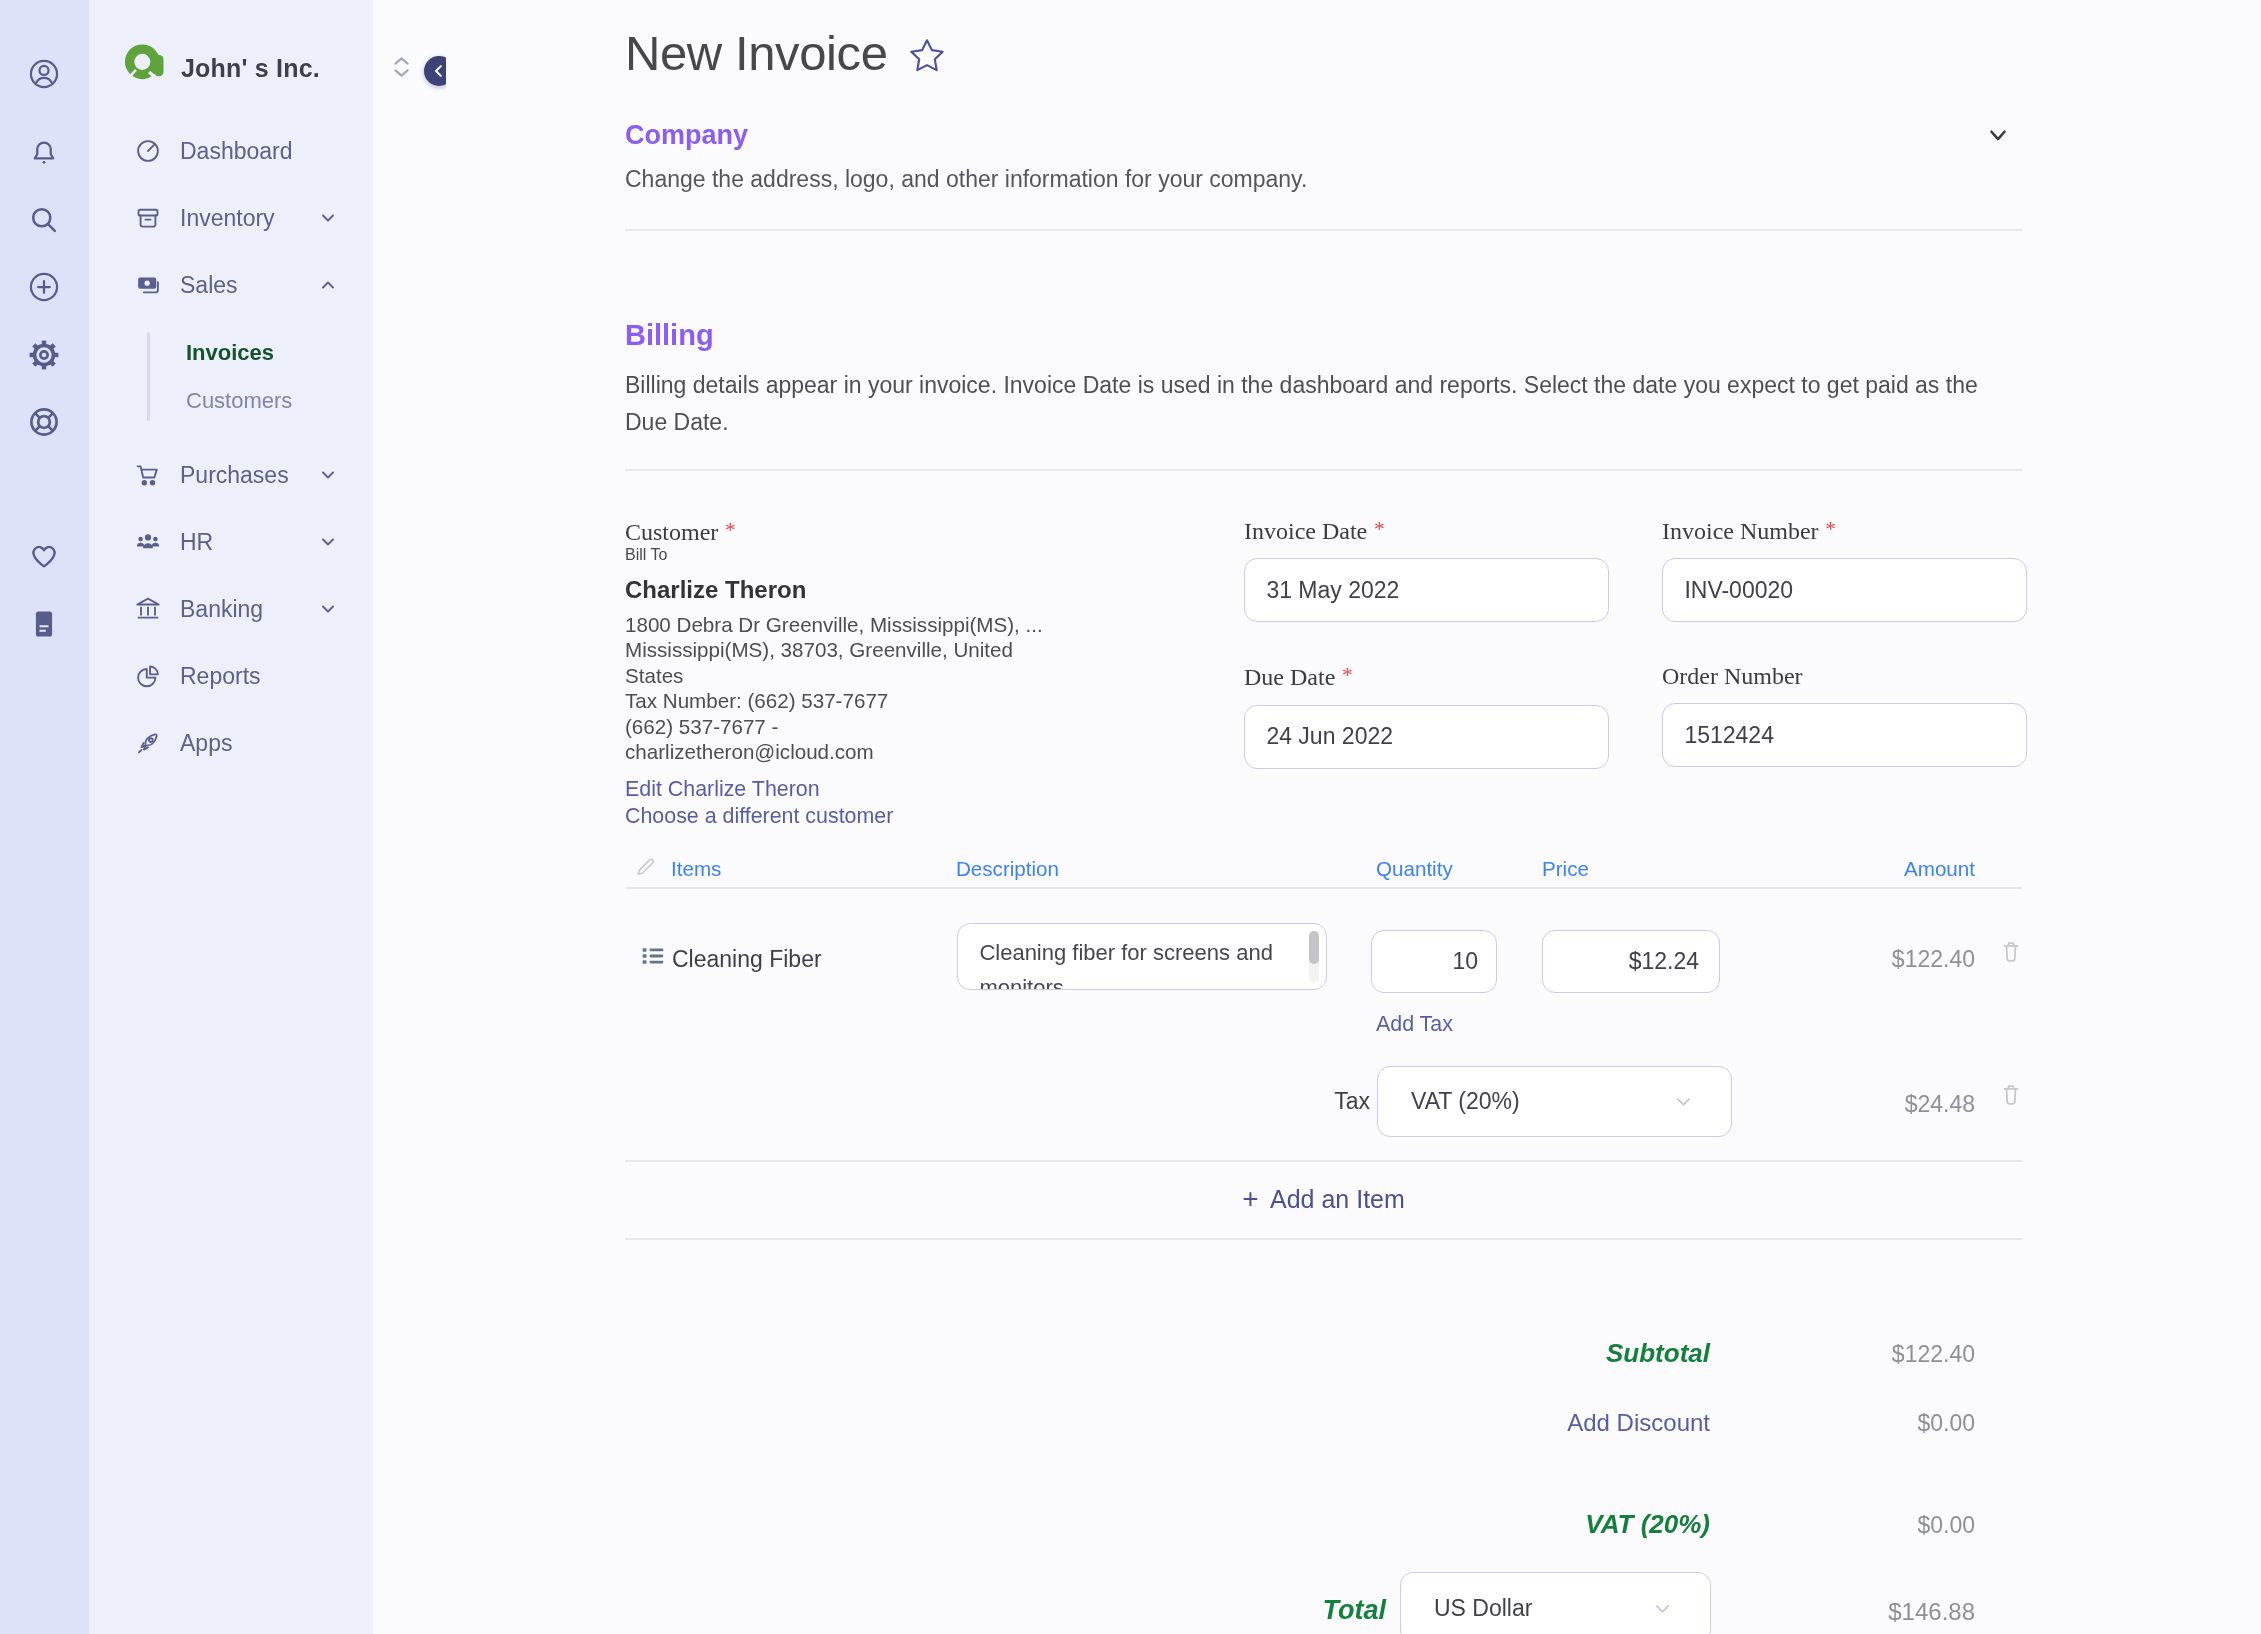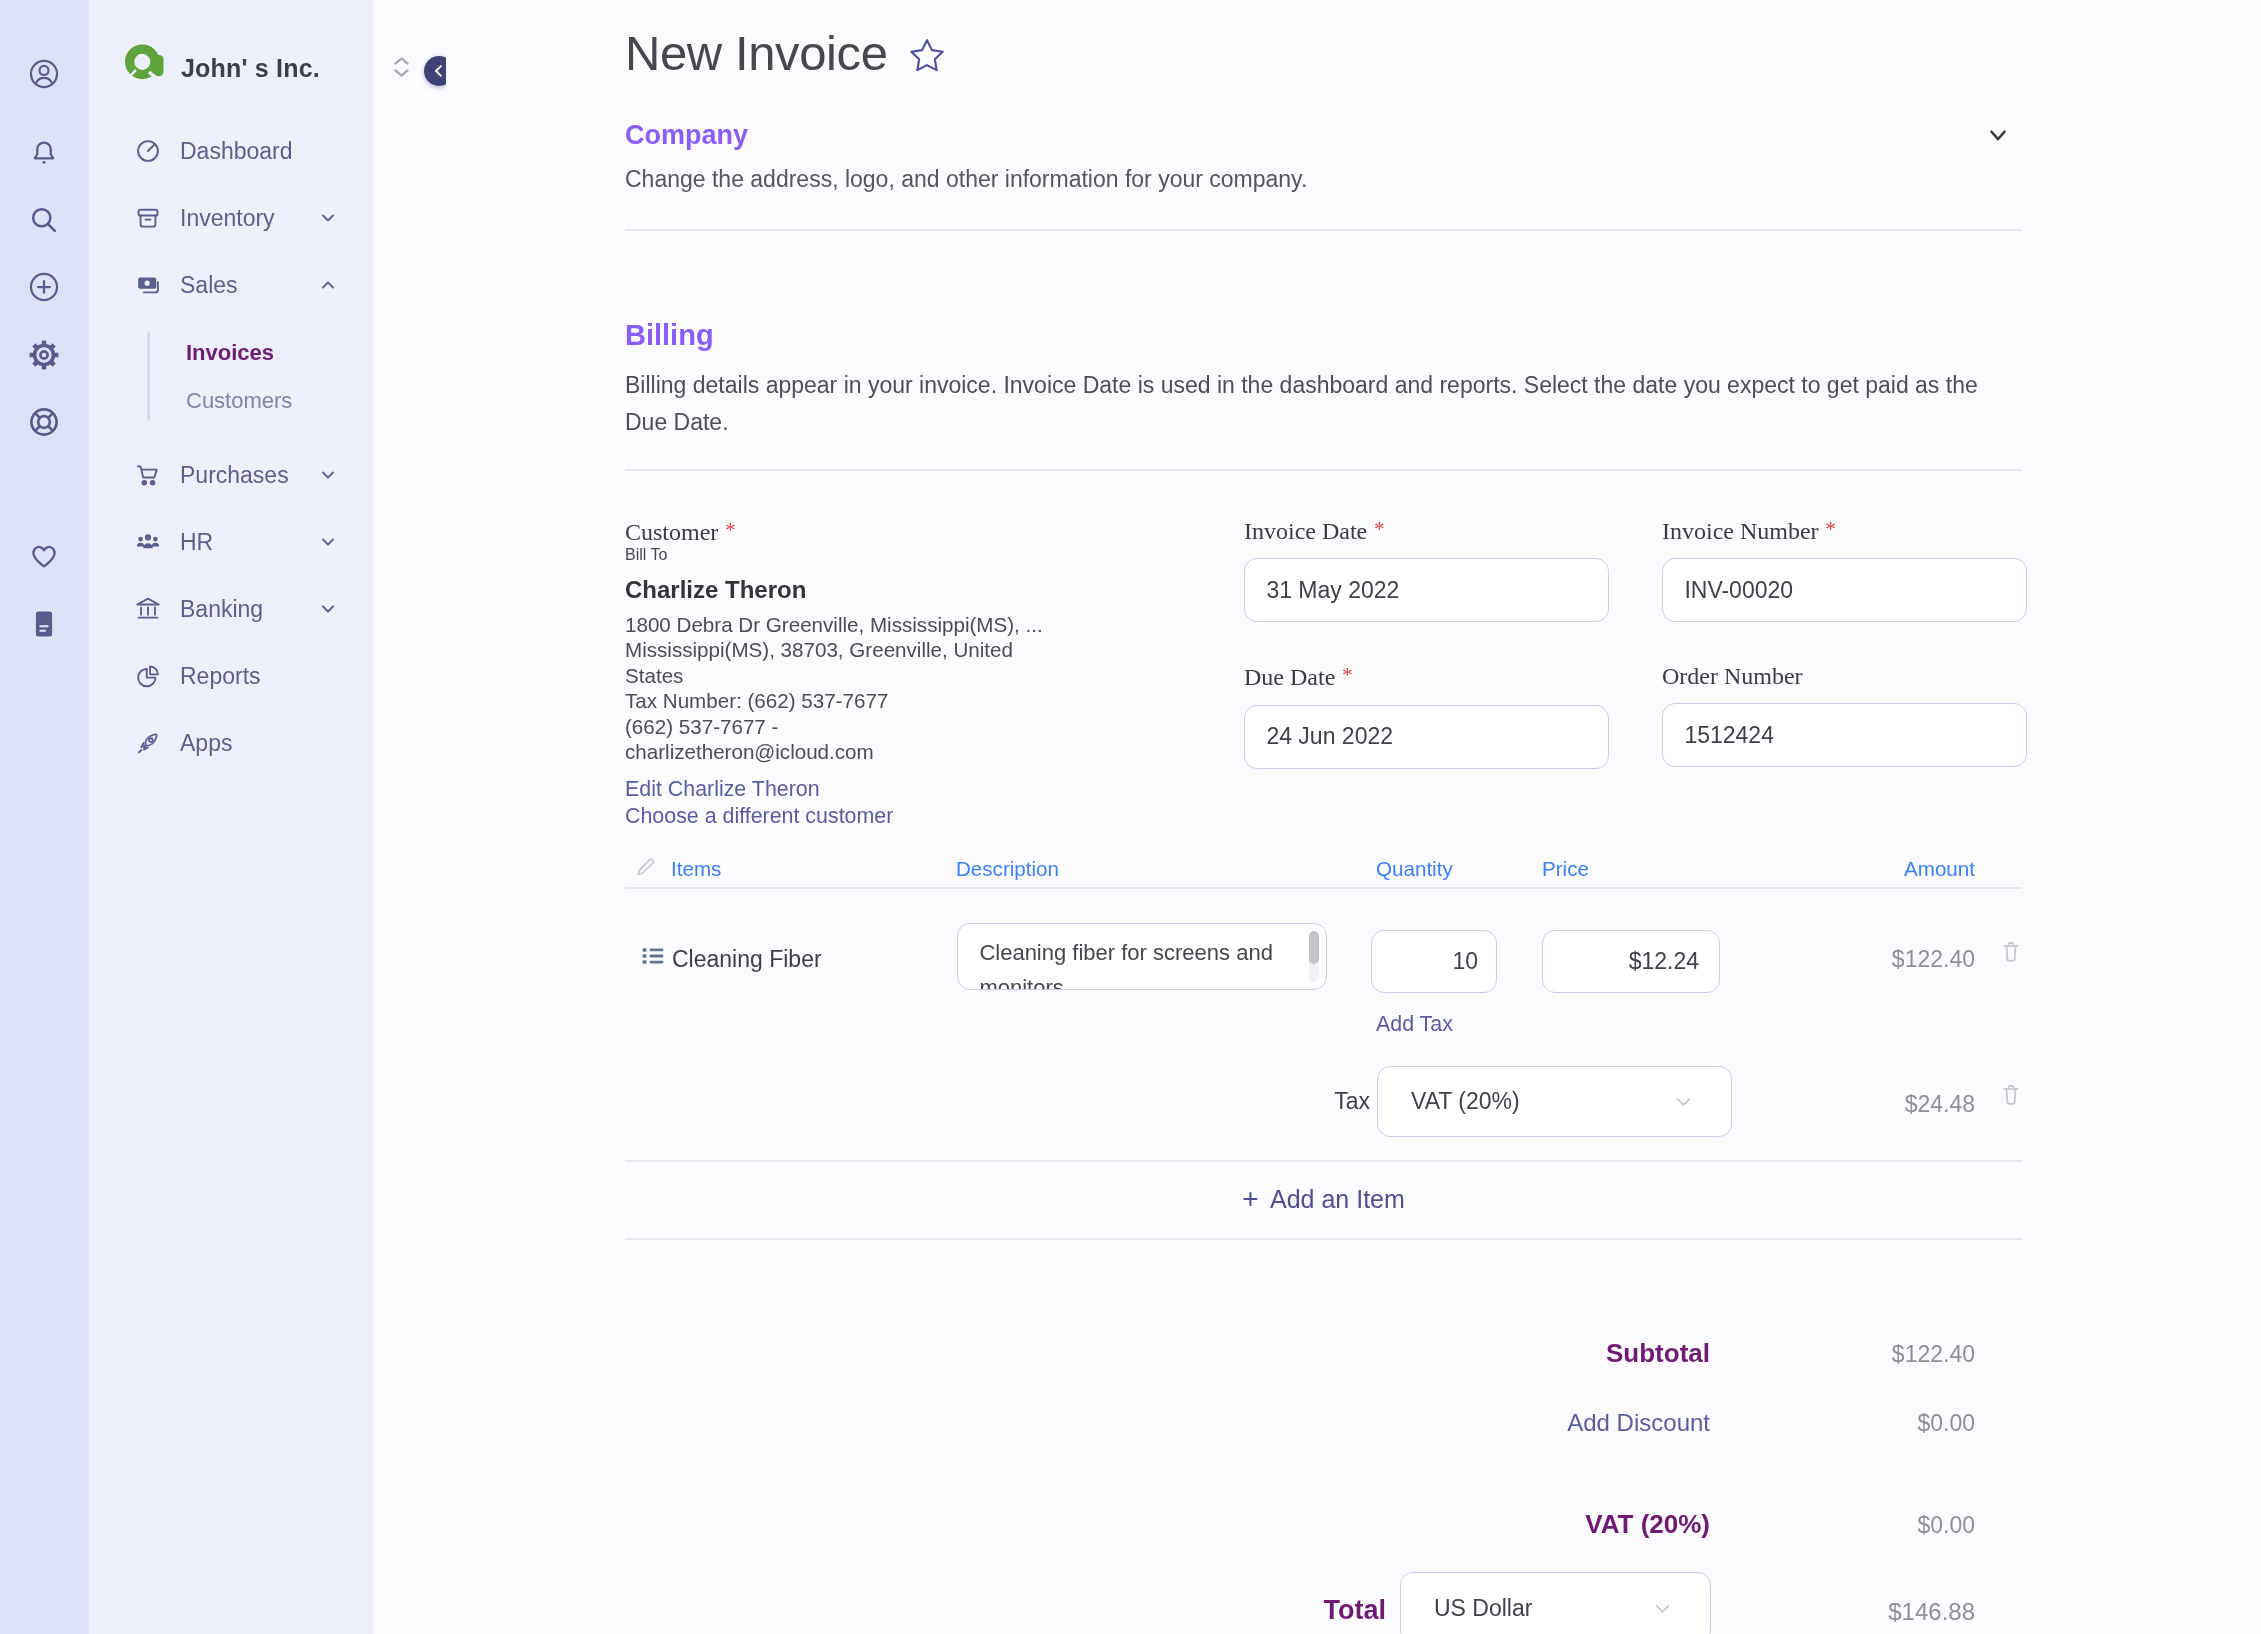--- a/index.html
+++ b/index.html
@@ -22,21 +22,21 @@
     background:#3d4377;display:flex;align-items:center;justify-content:center;cursor:pointer;
     box-shadow:0 1.6px 5px rgba(61,67,119,.35);}
   .nav{margin-top:10.7px;}
   .nav-item{height:67px;display:flex;align-items:center;padding-left:45px;cursor:pointer;}
   .nicon{width:28px;height:28px;margin-right:18px;color:#5b5f8e;flex:0 0 28px;}
   .nlabel{font-size:23px;color:#5d6189;}
   .nchev{margin-left:auto;margin-right:35px;color:#60648c;}
   .subnav{position:relative;margin-top:10px;}
   .subnav::before{content:"";position:absolute;left:58px;top:3.3px;bottom:3.3px;width:2.5px;background:#d7d9e8;border-radius:1.6px;}
   .sub-item{height:48px;display:flex;align-items:center;padding-left:97px;cursor:pointer;font-size:22px;}
-  .sub-item.active{font-weight:700;color:#701a75;}
+  .sub-item.active{font-weight:700;color:#14532d;}
   .sub-item.normal{color:#8185a8;}
   .gap21{height:17.3px;}
 
   
   .main{position:absolute;left:446px;top:0;right:0;height:1634px;background:#fbfbfe;}
   .content{position:absolute;left:179px;top:0;width:1397px;height:1634px;}
   .hr{position:absolute;left:0;width:1397px;height:1.6px;background:#e7e8ef;}
 
   .page-title{top:25px;left:0;display:flex;align-items:center;gap:20px;
     font-size:49px;color:#48484c;letter-spacing:-0.4px;}
@@ -73,21 +73,21 @@
   .sb-track{position:absolute;right:6.6px;top:6.6px;bottom:6.6px;width:10px;background:#f2f2f4;border-radius:5px;}
   .sb-thumb{position:absolute;right:6.6px;top:6.6px;width:10px;height:33px;background:#c3c3c8;border-radius:5px;cursor:pointer;}
 
   .select{position:absolute;box-sizing:border-box;border:1.6px solid #c9cce9;border-radius:13px;background:#fff;cursor:pointer;}
   .select .sel-text{position:absolute;left:33px;top:0;bottom:0;display:flex;align-items:center;font-size:23px;color:#41414b;}
   .select .sel-chev{position:absolute;right:36px;top:50%;margin-top:-11.5px;width:23px;height:23px;color:#bcc0d6;}
 
   .add-item{top:1183px;left:0;width:1397px;text-align:center;font-size:25px;color:#4c4f94;cursor:pointer;}
   .add-item .plus{font-size:28px;margin-right:11.5px;font-weight:400;}
 
-  .t-label{position:absolute;left:576px;width:509px;text-align:right;font-size:26px;font-weight:600;color:#701a75;}
+  .t-label{position:absolute;left:576px;width:509px;text-align:right;font-size:26px;font-weight:600;color:#15803d;font-style:italic;}
   .t-link{position:absolute;left:576px;width:509px;text-align:right;font-size:24px;font-weight:400;color:#585da3;cursor:pointer;}
   .t-value{position:absolute;left:1103px;width:247px;text-align:right;font-size:23px;color:#8f9096;}
 </style>
 </head>
 <body>
 
 <div class="rail">
   <span class="ricon" style="top:56px">
     <svg viewBox="0 0 40 40" width="36" height="36" fill="none" stroke="currentColor" stroke-width="2.5" stroke-linecap="round">
       <circle cx="20" cy="20" r="14.5"></circle>

